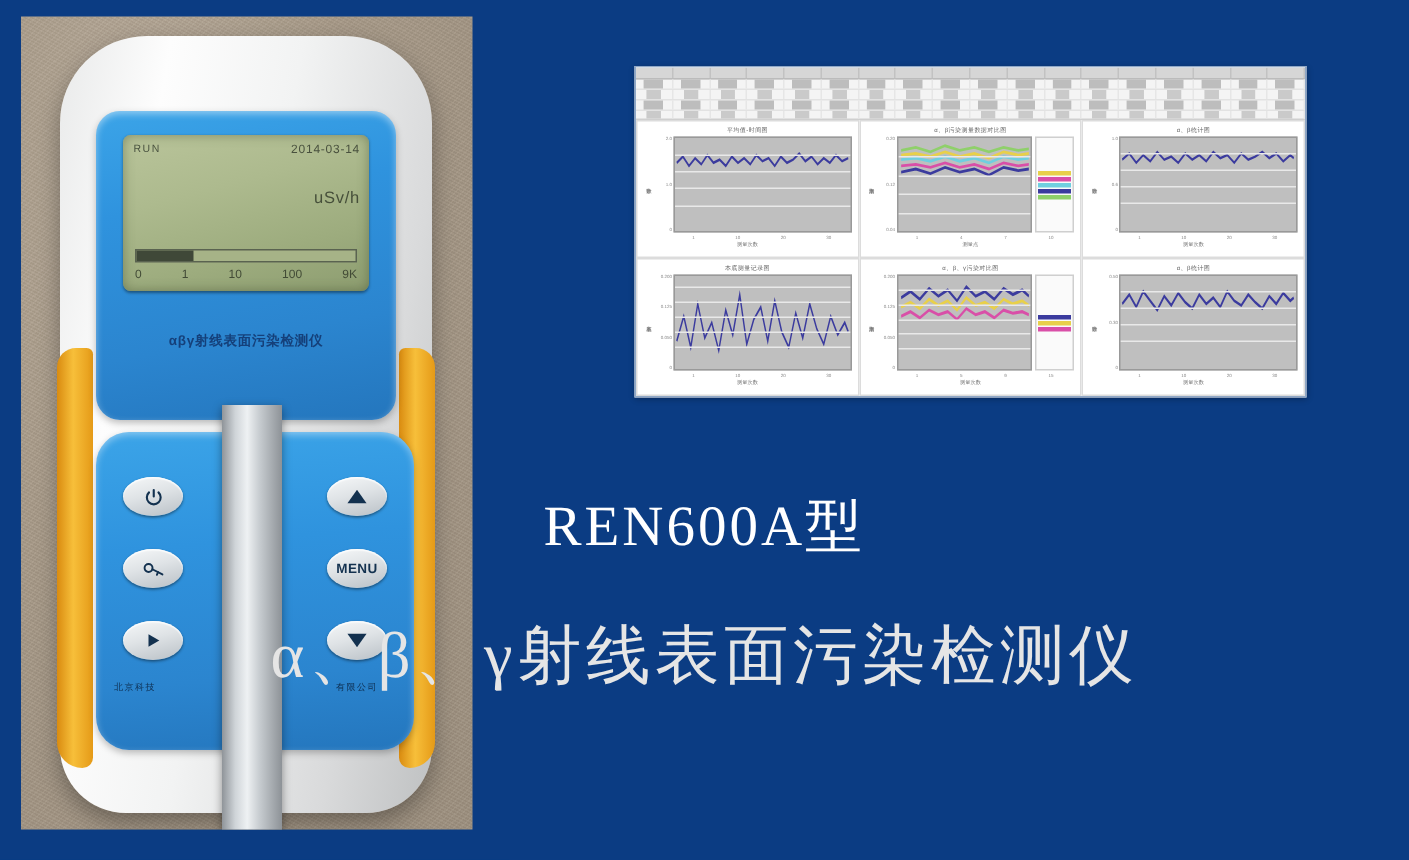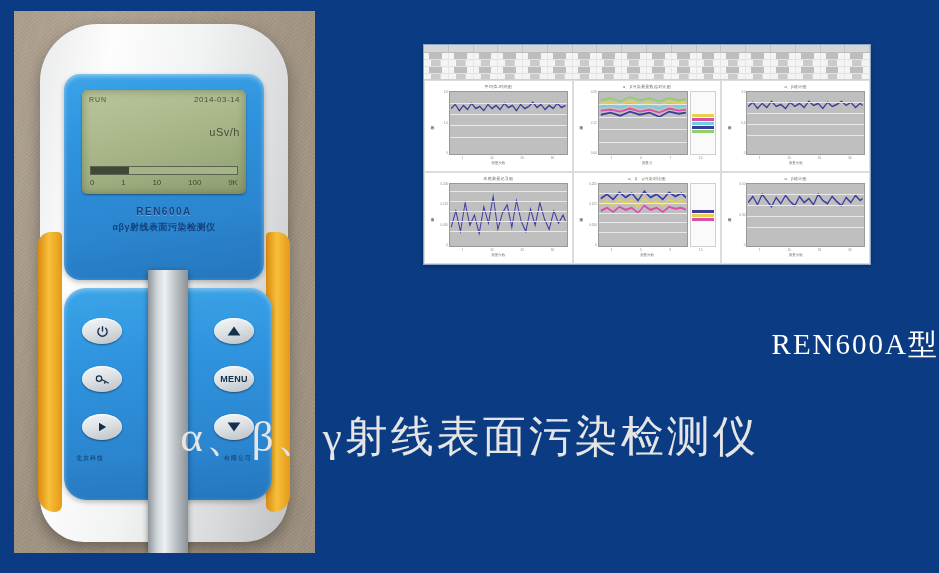--- a/index.html
+++ b/index.html
@@ -78,24 +78,25 @@
     position:absolute;left:0;right:0;top:132px;text-align:center;
     font-size:10px;font-weight:700;color:#15407a;letter-spacing:1.5px;
     text-shadow:0 1px 0 rgba(255,255,255,.3);
   }
   .model-line2{
     position:absolute;left:0;right:0;top:147px;text-align:center;
     font-size:9px;color:#15407a;letter-spacing:.5px;font-weight:bold;
   }
   
   .face-bot{
-    position:absolute;left:24px;top:264px;width:208px;height:212px;
+    position:absolute;left:24px;top:264px;width:180px;height:212px;
     border-radius:22px;
     background:linear-gradient(175deg,#3ba4e8 0%,#2f93de 35%,#2b85cf 75%,#2476bd 100%);
     box-shadow:inset 0 2px 5px rgba(255,255,255,.4), 0 2px 5px rgba(0,0,0,.25);
+    padding-left:32px;
   }
   .btn{
     position:absolute;width:40px;height:26px;border-radius:50%;
     background:linear-gradient(165deg,#f6f8f9 0%,#dfe3e6 45%,#b9c0c6 100%);
     box-shadow:0 1px 2px rgba(0,0,0,.45), inset 0 1px 1px rgba(255,255,255,.9);
     display:flex;align-items:center;justify-content:center;
     color:#13314f;font-size:9px;font-weight:700;letter-spacing:.3px;
   }
   .btn svg{display:block;}
   .b-pow{left:18px;top:30px;}
@@ -142,23 +143,23 @@
   .p-plot .hline{position:absolute;left:0;right:0;height:1px;background:#e9e9e9;}
   .p-legend{width:22px;margin-left:2px;border:1px solid #cfcfcf;background:#fafafa;
     display:flex;flex-direction:column;justify-content:center;gap:1px;padding:1px;}
   .p-legend i{display:block;height:3px;font-style:normal;}
   .p-xticks{height:6px;display:flex;justify-content:space-around;align-items:center;padding-left:19px;}
   .p-xticks i{font-size:3px;color:#888;font-style:normal;}
   .p-xlab{height:7px;text-align:center;font-size:3.5px;color:#777;}
 
   
   .title1{
-    position:absolute;left:0;right:0;top:325px;text-align:right;
+    position:absolute;left:0;right:0;top:325px;text-align:center;
     font-family:"Liberation Serif", serif;
-    font-size:29px;color:#ffffff;letter-spacing:2px;font-weight:400;
+    font-size:38px;color:#ffffff;letter-spacing:2px;font-weight:400;
   }
   .title2{
     position:absolute;left:0;right:0;top:408px;text-align:center;
     font-family:"Liberation Serif", serif;
     font-size:43px;color:#e5e5e5;letter-spacing:3px;font-weight:400;
   }
 </style>
 </head>
 <body>
 
@@ -183,21 +184,20 @@
           </div>
           <div class="lcd-scale">
             <span>0</span>
             <span>1</span>
             <span>10</span>
             <span>100</span>
             <span>9K</span>
           </div>
         </div>
 
-        <div class="model-line1">REN600A</div>
         <div class="model-line2">αβγ射线表面污染检测仪</div>
       </div>
 
       <div class="face-bot">
 
         <div class="btn b-pow">
           <span>
             <svg width="13" height="13" viewBox="0 0 24 24" fill="none" stroke="#13314f" stroke-width="2.6" stroke-linecap="round">
               <path d="M12 3 L12 11"></path>
                 <path d="M6.2 6 A8.5 8.5 0 1 0 17.8 6"></path>

